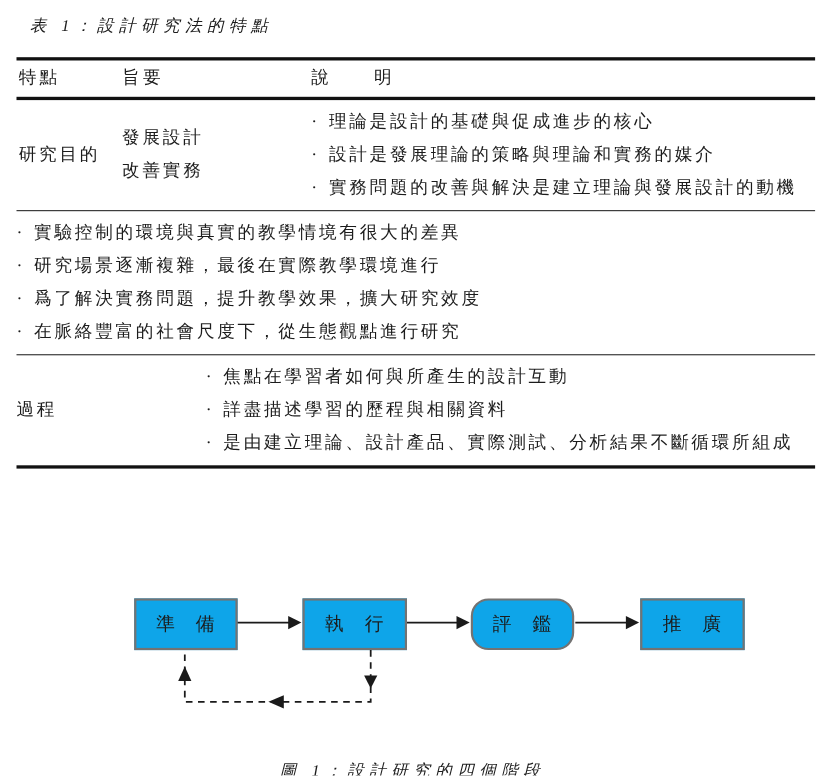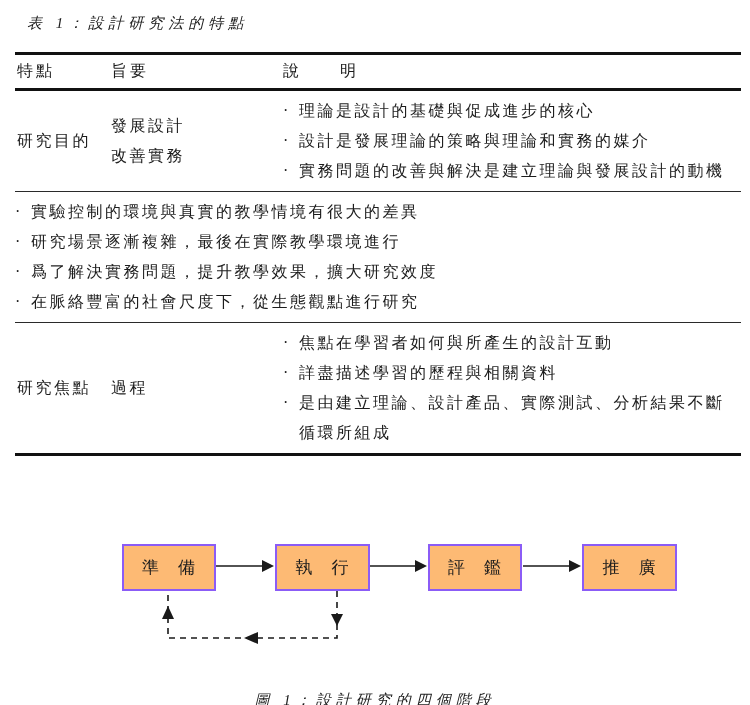--- a/index.html
+++ b/index.html
@@ -41,27 +41,27 @@
   .c1{ width:96px; flex:none; padding-left:2px; box-sizing:border-box;}
   .c2{ width:172px; flex:none; }
   .c3{ flex:1; }
   .ln{ line-height:30px; }
   .item{ display:flex; line-height:30px; }
   .bullet{ width:16px; flex:none; }
   .itxt{ flex:1; }
   
   .stage-box{
     position:absolute;top:544px;height:43px;
-    border:2px solid #8b5cf6;background:#fdba74;
+    border:2px solid #737373;background:#0ea5e9;
     display:flex;align-items:center;justify-content:center;
     font-size:17px;letter-spacing:1px;white-space:nowrap;
   }
   .box-1{left:122px;width:90px;}
   .box-2{left:275px;width:91px;}
-  .box-3{left:428px;width:90px;}
+  .box-3{left:428px;width:90px;border-radius:16px;}
   .box-4{left:582px;width:91px;}
   .arrows{
     position:absolute;left:0;top:0;width:750px;height:705px;
     pointer-events:none;
   }
   
   .figure-caption{
     position:absolute;left:0;top:691px;width:750px;
     text-align:center;
     font-size:15px;font-style:italic;letter-spacing:5px;
@@ -121,23 +121,20 @@
           <span class="itxt">爲了解決實務問題，提升教學效果，擴大研究效度</span>
         </div>
         <div class="item">
           <span class="bullet">·</span>
           <span class="itxt">在脈絡豐富的社會尺度下，從生態觀點進行研究</span>
         </div>
       </div>
     </div>
 
     <div class="sec last">
-      <div class="c1">
-        <div class="ln">研究焦點</div>
-      </div>
       <div class="c2">
         <div class="ln">過程</div>
       </div>
       <div class="c3">
         <div class="item">
           <span class="bullet">·</span>
           <span class="itxt">焦點在學習者如何與所產生的設計互動</span>
         </div>
         <div class="item">
           <span class="bullet">·</span>

